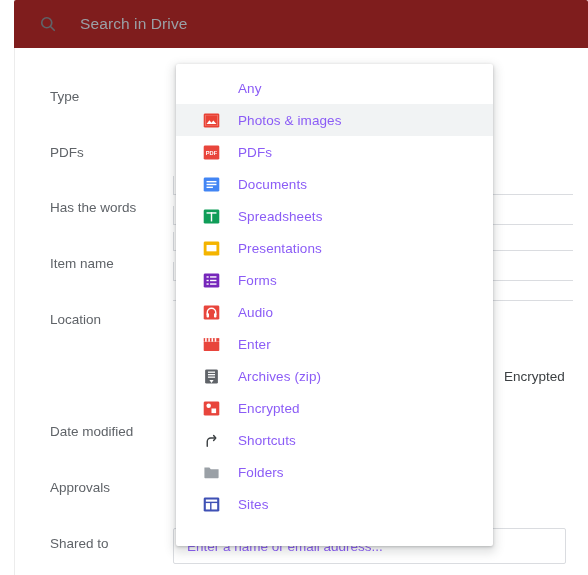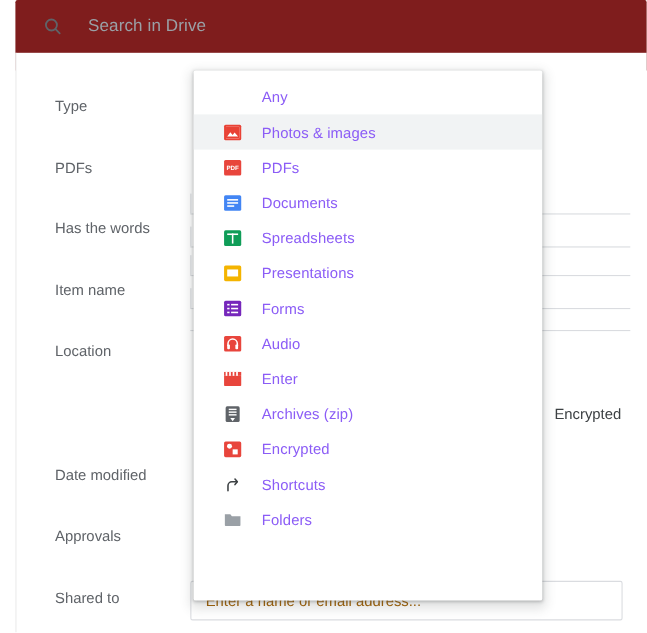--- a/index.html
+++ b/index.html
@@ -51,21 +51,21 @@
     border-radius: 2px;
   }
   .field-left-edge {
     position: absolute;
     width: 1px;
     background: #dadce0;
   }
   .field-text {
     position: absolute;
     font-size: 13.5px;
-    color: #a16207;
+    color: #8b5cf6;
     white-space: nowrap;
   }
   .static-text {
     position: absolute;
     font-size: 13.5px;
     color: #3c4043;
     white-space: nowrap;
   }
 
   
@@ -282,16 +282,27 @@
 
     <div class="dd-item">
       <span class="dd-icon">
         <svg width="17" height="17" viewBox="0 0 24 24">
           <path d="M2 5h7l2 2.5h11V19a1 1 0 0 1-1 1H3a1 1 0 0 1-1-1z" fill="#9aa0a6"></path>
         </svg>
       </span>
       <span class="dd-label">Folders</span>
     </div>
 
+    <div class="dd-item">
+      <span class="dd-icon">
+        <svg width="17" height="17" viewBox="0 0 24 24">
+          <rect x="1" y="2" width="22" height="20" rx="2" fill="#3f51b5"></rect>
+          <rect x="4" y="5" width="16" height="3" fill="#fff"></rect>
+          <rect x="4" y="10" width="6" height="9" fill="#fff"></rect>
+          <rect x="12" y="10" width="8" height="9" fill="#fff"></rect>
+        </svg>
+      </span>
+      <span class="dd-label">Sites</span>
+    </div>
 
   </div>
 
 </div>
 
 </body></html>

